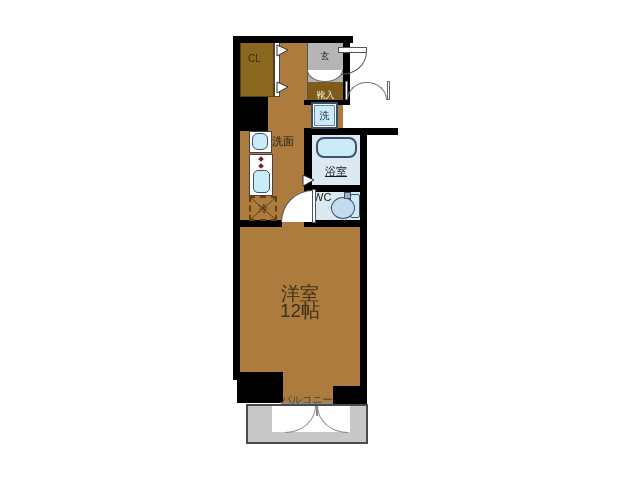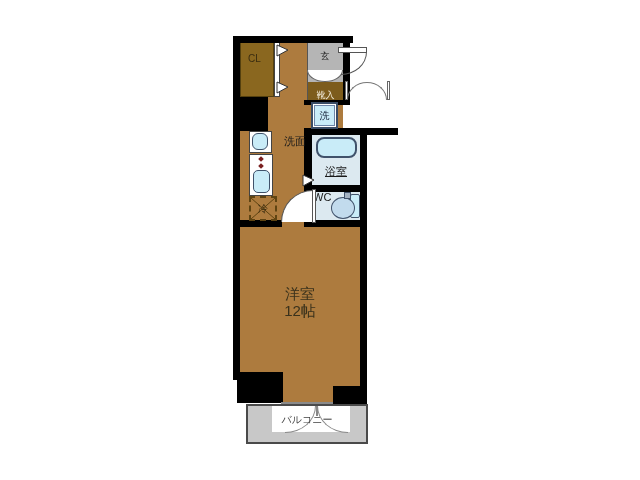--- a/index.html
+++ b/index.html
@@ -68,21 +68,21 @@
   <div class="abs" style="left:387px;top:81px;width:3px;height:19px;background:#fff;border:1px solid #666;"></div>
 
   <div class="abs ctr" style="left:311px;top:102px;width:27px;height:27px;background:#fff;border:2px solid #3a4d66;">
     <div class="ctr" style="width:19px;height:19px;background:var(--fixture-blue);border:1px solid #6d86a8;">
       <span style="font-size:10px;color:#152238;">洗</span>
     </div>
   </div>
 
   <div class="abs" style="left:249px;top:131px;width:23px;height:22px;background:#fff;border:1px solid #444;"></div>
   <div class="abs blue" style="left:252px;top:133px;width:16px;height:17px;border-radius:6px;"></div>
-  <div class="abs lbl" style="left:284px;top:134px;font-size:11px;">洗面</div>
+  <div class="abs lbl" style="left:272px;top:134px;font-size:11px;">洗面</div>
 
   <div class="abs" style="left:249px;top:154px;width:24px;height:42px;background:#fff;border:1px solid #444;"></div>
   <div class="abs" style="left:259px;top:157px;width:4px;height:4px;background:var(--burner-red);transform:rotate(45deg);"></div>
   <div class="abs" style="left:259px;top:164px;width:4px;height:4px;background:var(--burner-red);transform:rotate(45deg);"></div>
   <div class="abs blue" style="left:253px;top:170px;width:17px;height:23px;border-radius:5px;"></div>
 
   <div class="abs ctr" style="left:249px;top:196px;width:28px;height:25px;border:2px dashed #5f4412;">
     <svg width="24" height="21" style="position:absolute;left:0;top:0;">
         <line x1="0" y1="0" x2="24" y2="21" stroke="#5f4412" stroke-width="1"></line>
         <line x1="24" y1="0" x2="0" y2="21" stroke="#5f4412" stroke-width="1"></line>
@@ -97,26 +97,26 @@
     </svg>
 
   <div class="abs lbl" style="left:313px;top:191px;font-size:11px;">WC</div>
   <div class="abs" style="left:350px;top:194px;width:10px;height:24px;background:var(--fixture-blue);border:1px solid #40526b;border-radius:2px;"></div>
   <div class="abs" style="left:331px;top:197px;width:24px;height:22px;background:var(--toilet-bowl);border:1px solid #40526b;border-radius:50%;"></div>
   <div class="abs" style="left:344px;top:192px;width:7px;height:7px;background:#a3b2c2;border:1px solid #40526b;"></div>
 
   <div class="abs" style="left:281px;top:190px;width:32px;height:32px;background:#fff;border-top-left-radius:100% 100%;border-top:1px solid #555;border-left:1px solid #555;"></div>
   <div class="abs" style="left:312px;top:189px;width:4px;height:34px;background:#fff;border:1px solid #555;"></div>
 
-  <div class="abs ctr" style="left:240px;top:285px;width:120px;flex-direction:column;color:#3a321c;font-size:15px;line-height:17px;">
+  <div class="abs ctr" style="left:240px;top:285px;width:120px;flex-direction:column;color:#3a321c;font-size:19px;line-height:17px;">
     <div>洋室</div>
     <div>12帖</div>
   </div>
 
   <div class="abs" style="left:246px;top:404px;width:122px;height:40px;background:var(--balcony-floor);border:2px solid #4a4a4a;"></div>
   <div class="abs" style="left:281px;top:402px;width:52px;height:2px;background:#8a8a8a;"></div>
   <div class="abs" style="left:272px;top:406px;width:78px;height:26px;background:#fff;"></div>
   <div class="abs arc" style="left:285px;top:406px;width:31px;height:27px;border-bottom-right-radius:100% 100%;border-right:1px solid #888;border-bottom:1px solid #888;"></div>
   <div class="abs arc" style="left:317px;top:406px;width:31px;height:27px;border-bottom-left-radius:100% 100%;border-left:1px solid #888;border-bottom:1px solid #888;"></div>
   <div class="abs" style="left:316px;top:406px;width:2px;height:10px;background:#888;"></div>
-  <div class="abs ctr" style="left:246px;top:413px;width:122px;font-size:10px;color:#3f3f3f;">バルコニー</div>
+  <div class="abs ctr" style="left:246px;top:393px;width:122px;font-size:10px;color:#3f3f3f;">バルコニー</div>
 
 </div>
 
 </body></html>

